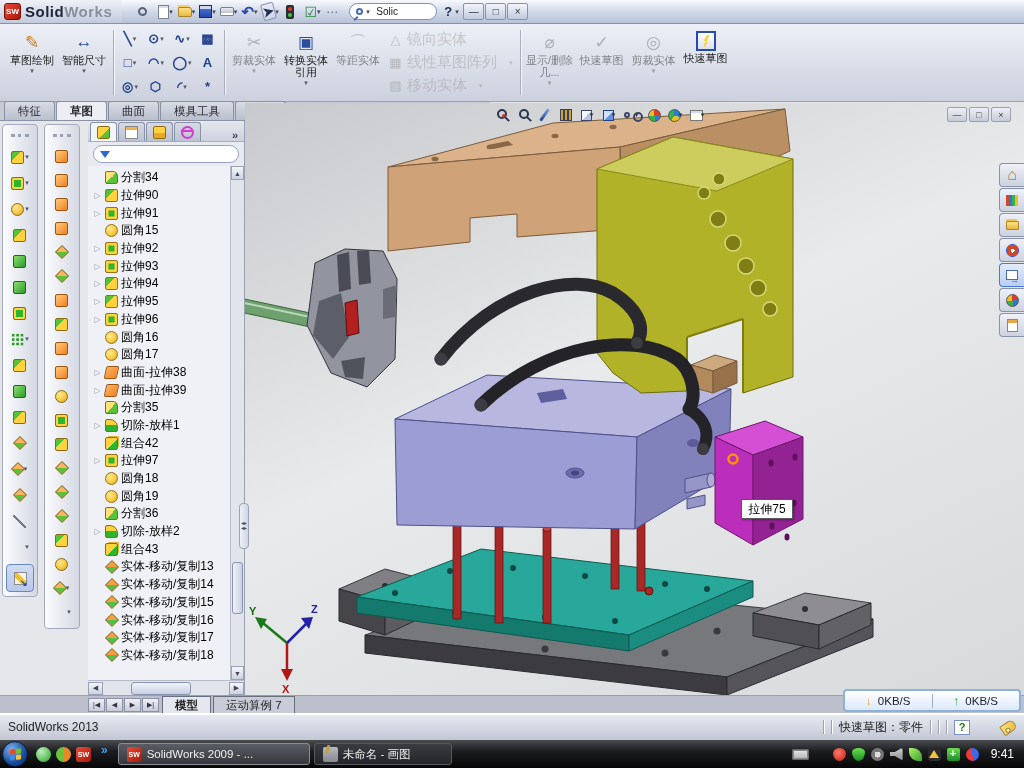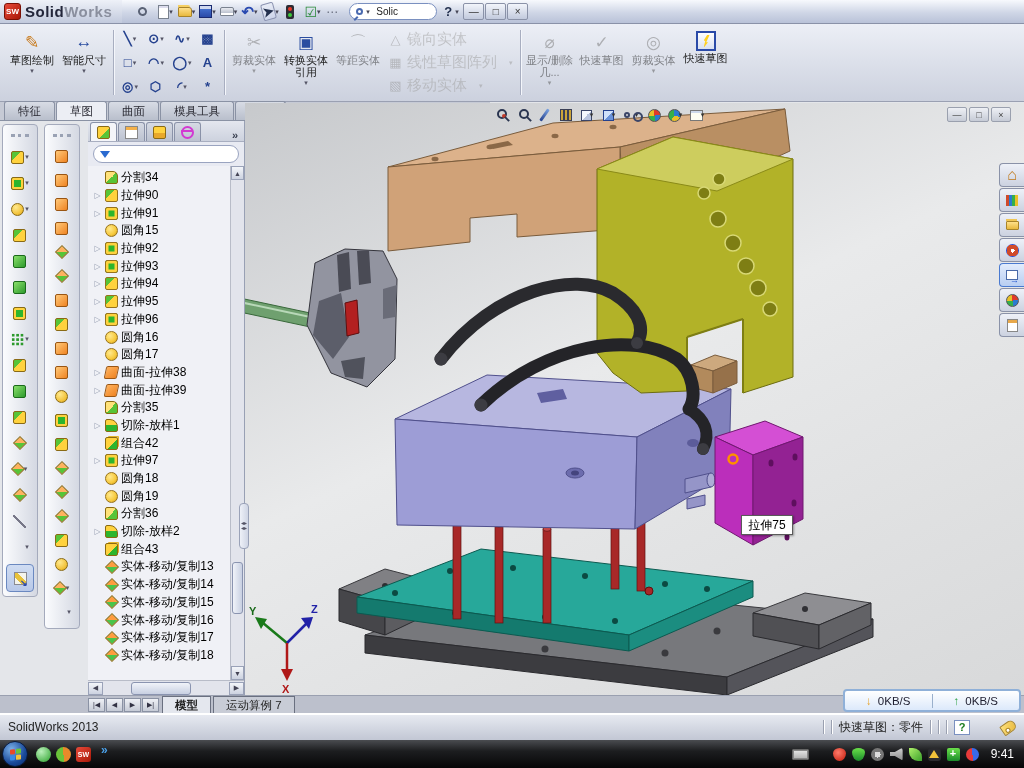--- a/index.html
+++ b/index.html
@@ -63,21 +63,21 @@
 .stack{display:flex;flex-direction:column;justify-content:center;gap:3px;padding:0 4px}
 .srow{display:flex;align-items:center;gap:4px;height:20px}
 .sic{color:#8a8f9a;font-size:13px;width:15px;text-align:center}
 .slbl{font-size:15px;color:#9aa0aa;white-space:nowrap}
 .sdd{font-size:7px;color:#99a;margin-left:8px}
 .watermark{position:absolute;right:18px;top:22px;font-family:"Liberation Serif",serif;font-style:italic;font-size:62px;color:rgba(150,156,172,.38);pointer-events:none}
 
 
 .tabstrip{position:absolute;left:0;top:102px;width:490px;height:19px;background:#c6cad5;display:flex;align-items:flex-end;padding-left:4px;border-bottom:1px solid #8a92a4}
 .ctab{padding:2px 13px 1px;font-size:11.5px;color:#2a2a33;background:linear-gradient(#d8dce5,#b9bfcc);border:1px solid #8a92a4;border-bottom:none;border-radius:3px 3px 0 0;margin-right:1px;white-space:nowrap}
-.ctab.active{background:#eceef4;font-weight:normal}
+.ctab.active{background:#eceef4;font-weight:bold}
 
 
 .toolcol{position:absolute;width:36px;background:linear-gradient(90deg,#fbfcfe,#d4d8e2);border:1px solid #a4aabc;border-radius:4px;padding:9px 0 4px;display:flex;flex-direction:column;align-items:center}
 .toolcol::before{content:"";width:18px;height:3px;border-top:3px dotted #9aa2b4;margin-bottom:4px}
 .tcell{height:26px;display:flex;align-items:center;justify-content:center;gap:1px;width:100%}
 .blob{width:13px;height:13px;flex:none}
 .tdd{font-size:7px;color:#556}
 .s-yg{background:linear-gradient(135deg,#57c437 0 40%,#ffd23e 40%);border:1px solid #8a6a14;border-radius:2px}
 .s-y2{background:#2db52d;box-shadow:inset 0 0 0 2px #ffd23e;border:1px solid #8a6a14;border-radius:2px}
 .s-ball{border-radius:50%;background:radial-gradient(circle at 35% 30%,#ffe98e,#f2c23a 65%,#bd8d16);border:1px solid #8a6a14}
@@ -123,21 +123,21 @@
 .vsb .arr{position:absolute;left:0;width:13px;height:14px;background:linear-gradient(#f4f6fa,#ccd2e0);border:1px solid #9aa2b8;font-size:7px;color:#445;display:flex;align-items:center;justify-content:center}
 .vsb .thumb{position:absolute;left:1px;width:11px;height:52px;background:linear-gradient(90deg,#f0f3f9,#c8d0e2);border:1px solid #8a94b0;border-radius:3px}
 .hsb{height:15px;background:#e2e4ec;border-top:1px solid #b8bcc8;display:flex;align-items:center}
 .hsb .harr{width:15px;height:13px;background:linear-gradient(#f4f6fa,#ccd2e0);border:1px solid #9aa2b8;font-size:7px;color:#445;display:flex;align-items:center;justify-content:center}
 .hsb .htrack{flex:1;position:relative;height:13px}
 .hsb .hthumb{position:absolute;left:28px;width:60px;height:13px;background:linear-gradient(#f0f3f9,#c8d0e2);border:1px solid #8a94b0;border-radius:3px}
 .splitter{position:absolute;left:239px;top:503px;width:10px;height:46px;background:linear-gradient(90deg,#eef1f8,#cfd5e4);border:1px solid #9aa2b8;border-radius:4px;display:flex;flex-direction:column;align-items:center;justify-content:center;font-size:6px;color:#556;line-height:5px}
 
 
 .viewport{position:absolute;left:245px;top:103px;width:779px;height:592px;background:linear-gradient(155deg,#c7c9cc,#e9eaeb 45%,#d8d9da);overflow:hidden}
-.tooltip{position:absolute;left:741px;top:515px;width:52px;height:20px;background:#fff;border:1px solid #5a5a5a;box-shadow:1px 1px 2px rgba(0,0,0,.35);display:flex;align-items:center;justify-content:center;font-size:12px;color:#000}
+.tooltip{position:absolute;left:741px;top:499px;width:52px;height:20px;background:#fff;border:1px solid #5a5a5a;box-shadow:1px 1px 2px rgba(0,0,0,.35);display:flex;align-items:center;justify-content:center;font-size:12px;color:#000}
 
 .hud{position:absolute;left:490px;top:105px;height:20px;display:flex;align-items:center;gap:4px}
 .hudi{width:18px;height:18px;position:relative;display:inline-flex;align-items:center;justify-content:center}
 .hdd{font-size:7px;color:#333;margin-left:-2px}
 .h-mag{width:10px;height:10px;border:2px solid #2a3550;border-radius:50%;position:relative;margin:-3px -3px 0 0}
 .h-mag::after{content:"";position:absolute;width:2px;height:6px;background:#2a3550;right:-3px;bottom:-5px;transform:rotate(-45deg)}
 .h-dot::before{content:"";position:absolute;left:3px;top:3px;width:4px;height:4px;border-radius:50%;background:#c03a2a}
 .h-wand{width:3px;height:14px;background:linear-gradient(#7aa2e0,#24418e);transform:rotate(35deg);border-radius:1px}
 .h-sect{width:12px;height:12px;background:repeating-linear-gradient(90deg,#caa53a 0 2px,#3a3f55 2px 4px);border:1px solid #3a3f55}
 .h-cube{width:11px;height:11px;border:1px solid #3a4568;background:linear-gradient(135deg,#f4f7fd 0 50%,#b9c4de 50%)}
@@ -1151,20 +1151,32 @@
         <i class="f4"></i>
       </span>
     </span>
   <div class="ql">
 
   <span class="qli q-msg"></span>
       <span class="qli q-ball"></span>
       <span class="qli q-sw">SW</span>
     </div>
   <span class="qchev">»</span>
+  <div style="display:flex;margin-left:10px">
+
+      <span class="task active">
+        <span class="ticn16 t-sw">SW</span>
+        <span>SolidWorks 2009 - ...</span>
+      </span>
+
+      <span class="task inactive">
+        <span class="ticn16 t-paint"></span>
+        <span>未命名 - 画图</span>
+      </span>
+    </div>
   <div class="tray">
     <span class="kbd"></span>
     <div style="display:contents">
       
     <span class="tri y-shield1"></span><span class="tri y-shield2"></span><span class="tri y-gear"></span><span class="tri y-spk"></span><span class="tri y-leaf"></span><span class="tri y-warn"></span><span class="tri y-cross"></span><span class="tri y-ball"></span></div>
     <span class="clock">9:41</span>
   </div>
 </div>
 
 </body></html>

